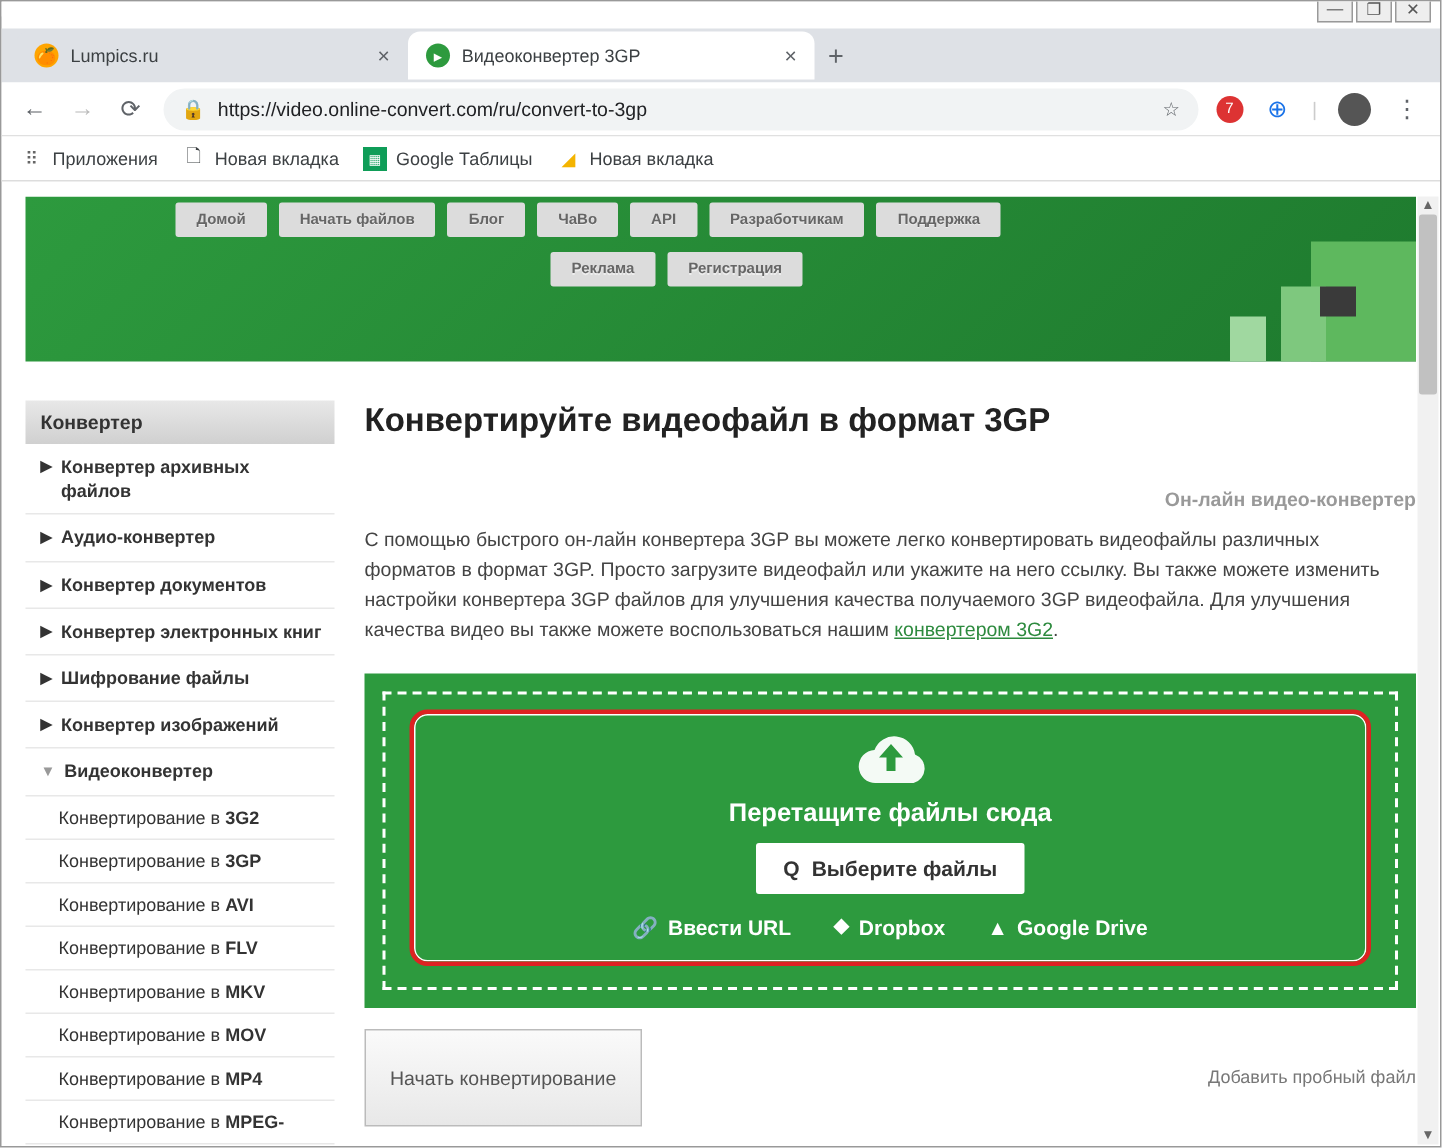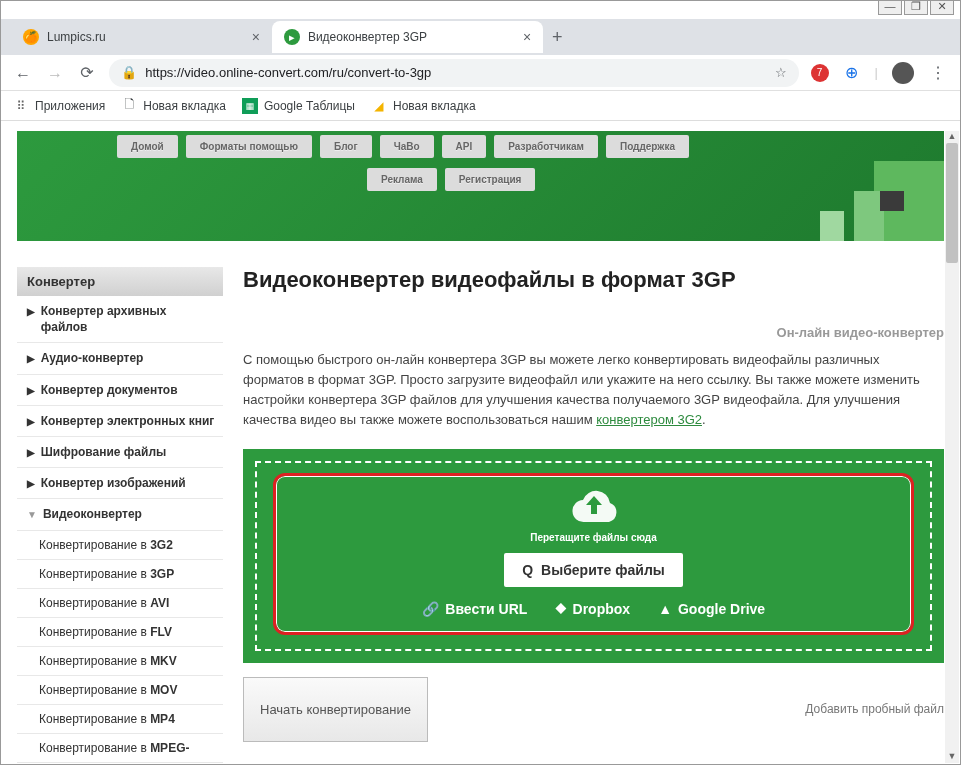--- a/index.html
+++ b/index.html
@@ -45,21 +45,21 @@
 .sb-sub b { font-weight: bold; }
 .main { flex: 1; min-width: 0; }
 h1 { font-size: 22px; color: #222; font-weight: bold; margin-bottom: 32px; }
 .subtitle { text-align: right; color: #999; font-weight: bold; font-size: 13px; margin-bottom: 10px; }
 .desc { color: #444; font-size: 13px; line-height: 1.55; margin-bottom: 18px; }
 .desc a { color: #2d8a3e; text-decoration: underline; }
 .upload-box { background: #2d9a3e; padding: 12px; }
 .upload-dashed { border: 2px dashed #fff; padding: 10px 16px 14px; }
 .upload-inner { border: 3px solid #d22; border-radius: 12px; background: #2d9a3e; padding: 10px 20px 14px; text-align: center; color: #fff; box-shadow: 0 0 0 1px #fff inset; }
 .cloud-icon { width: 54px; height: 40px; margin: 0 auto 6px; position: relative; }
-.drop-label { font-size: 10px; font-weight: bold; margin-bottom: 10px; }
+.drop-label { font-size: 17px; font-weight: bold; margin-bottom: 10px; }
 .choose-btn { display: inline-flex; align-items: center; gap: 8px; background: #fff; color: #333; padding: 9px 18px; font-size: 14px; font-weight: bold; cursor: pointer; border-radius: 2px; }
 .src-row { display: flex; justify-content: center; gap: 28px; margin-top: 14px; font-weight: bold; font-size: 14px; }
 .src { display: inline-flex; align-items: center; gap: 6px; cursor: pointer; }
 .action-row { display: flex; justify-content: space-between; align-items: center; margin-top: 14px; }
 .start-btn { border: 1px solid #bbb; background: linear-gradient(#fafafa,#e8e8e8); padding: 24px 16px; font-size: 13px; color: #555; cursor: pointer; }
 .add-trial { color: #777; font-size: 12px; cursor: pointer; }
 .section-head { font-weight: bold; color: #333; font-size: 13px; margin-top: 24px; }
 </style>
 </head>
 <body>
@@ -128,21 +128,21 @@
 
     <div class="banner">
       <div class="banner-deco">
         <div style="right:0;bottom:0;width:70px;height:80px;background:#5eb85e"></div>
         <div style="right:60px;bottom:0;width:30px;height:50px;background:#7ec87e"></div>
         <div style="right:100px;bottom:0;width:24px;height:30px;background:#a0d8a0"></div>
         <div style="right:40px;bottom:30px;width:24px;height:20px;background:#3a3a3a"></div>
       </div>
       <div class="nav-row">
         <div class="nav-btn">Домой</div>
-        <div class="nav-btn">Форматы помощью</div>
+        <div class="nav-btn">Начать файлов</div>
         <div class="nav-btn">Блог</div>
         <div class="nav-btn">ЧаВо</div>
         <div class="nav-btn">API</div>
         <div class="nav-btn">Разработчикам</div>
         <div class="nav-btn">Поддержка</div>
       </div>
       <div class="nav-row r2">
         <div class="nav-btn">Реклама</div>
         <div class="nav-btn">Регистрация</div>
       </div>
@@ -184,21 +184,21 @@
         <div class="sb-sub"><span>Конвертирование в </span><b>3GP</b></div>
         <div class="sb-sub"><span>Конвертирование в </span><b>AVI</b></div>
         <div class="sb-sub"><span>Конвертирование в </span><b>FLV</b></div>
         <div class="sb-sub"><span>Конвертирование в </span><b>MKV</b></div>
         <div class="sb-sub"><span>Конвертирование в </span><b>MOV</b></div>
         <div class="sb-sub"><span>Конвертирование в </span><b>MP4</b></div>
         <div class="sb-sub"><span>Конвертирование в </span><b>MPEG-</b></div>
       </div>
 
       <div class="main">
-        <h1>Видеоконвертер видеофайлы в формат 3GP</h1>
+        <h1>Конвертируйте видеофайл в формат 3GP</h1>
         <div class="subtitle">Он-лайн видео-конвертер</div>
         <p class="desc">
           <span>С помощью быстрого он-лайн конвертера 3GP вы можете легко конвертировать видеофайлы различных форматов в формат 3GP. Просто загрузите видеофайл или укажите на него ссылку. Вы также можете изменить настройки конвертера 3GP файлов для улучшения качества получаемого 3GP видеофайла. Для улучшения качества видео вы также можете воспользоваться нашим </span><a href="#">конвертером 3G2</a><span>.</span>
         </p>
 
         <div class="upload-box">
           <div class="upload-dashed">
             <div class="upload-inner">
               <div class="cloud-icon">
                 <svg viewBox="0 0 54 40" width="54" height="40">

